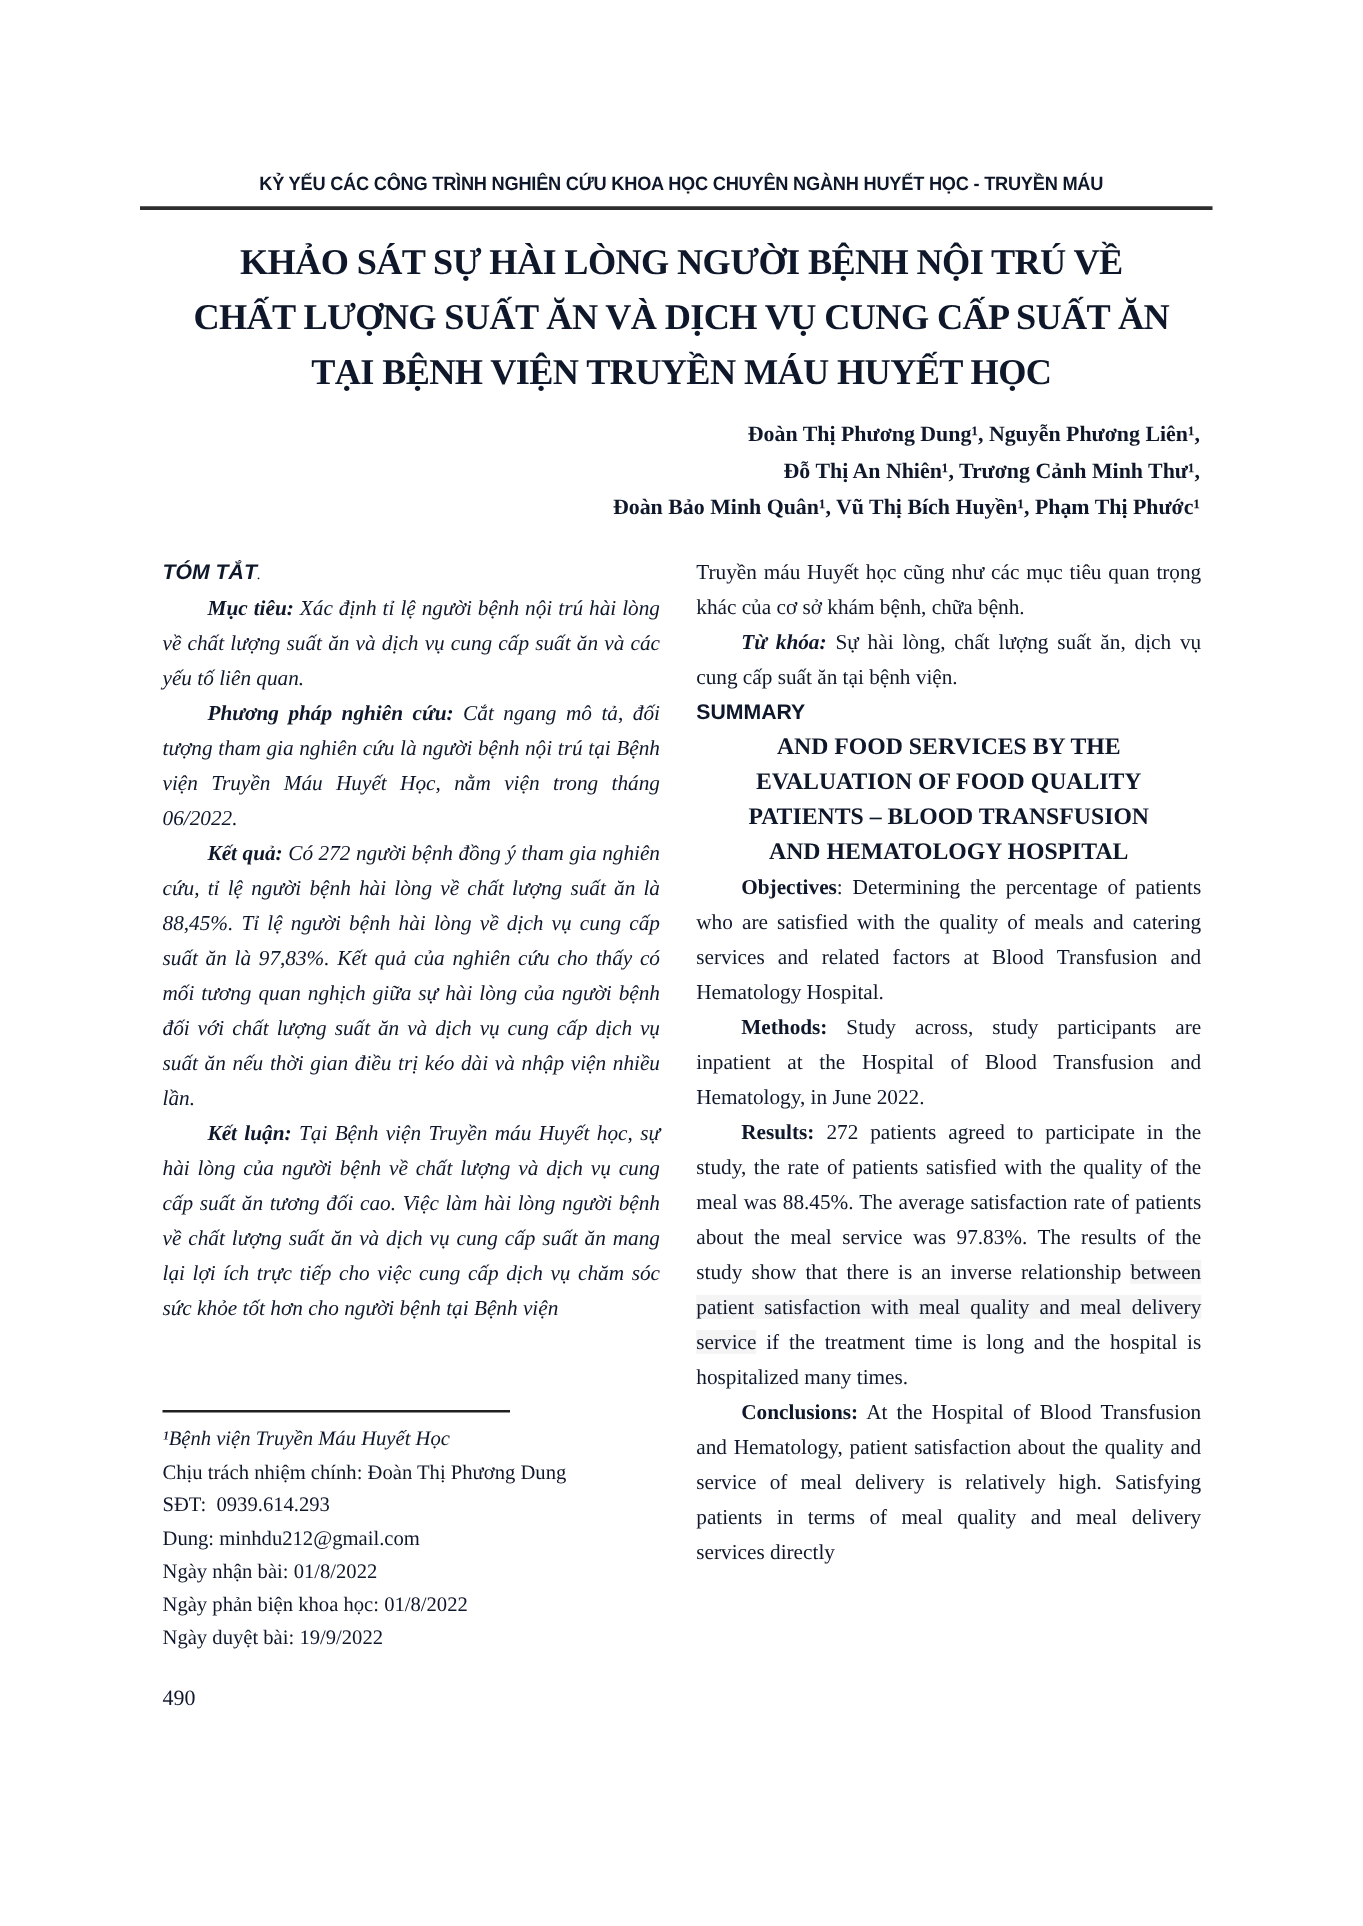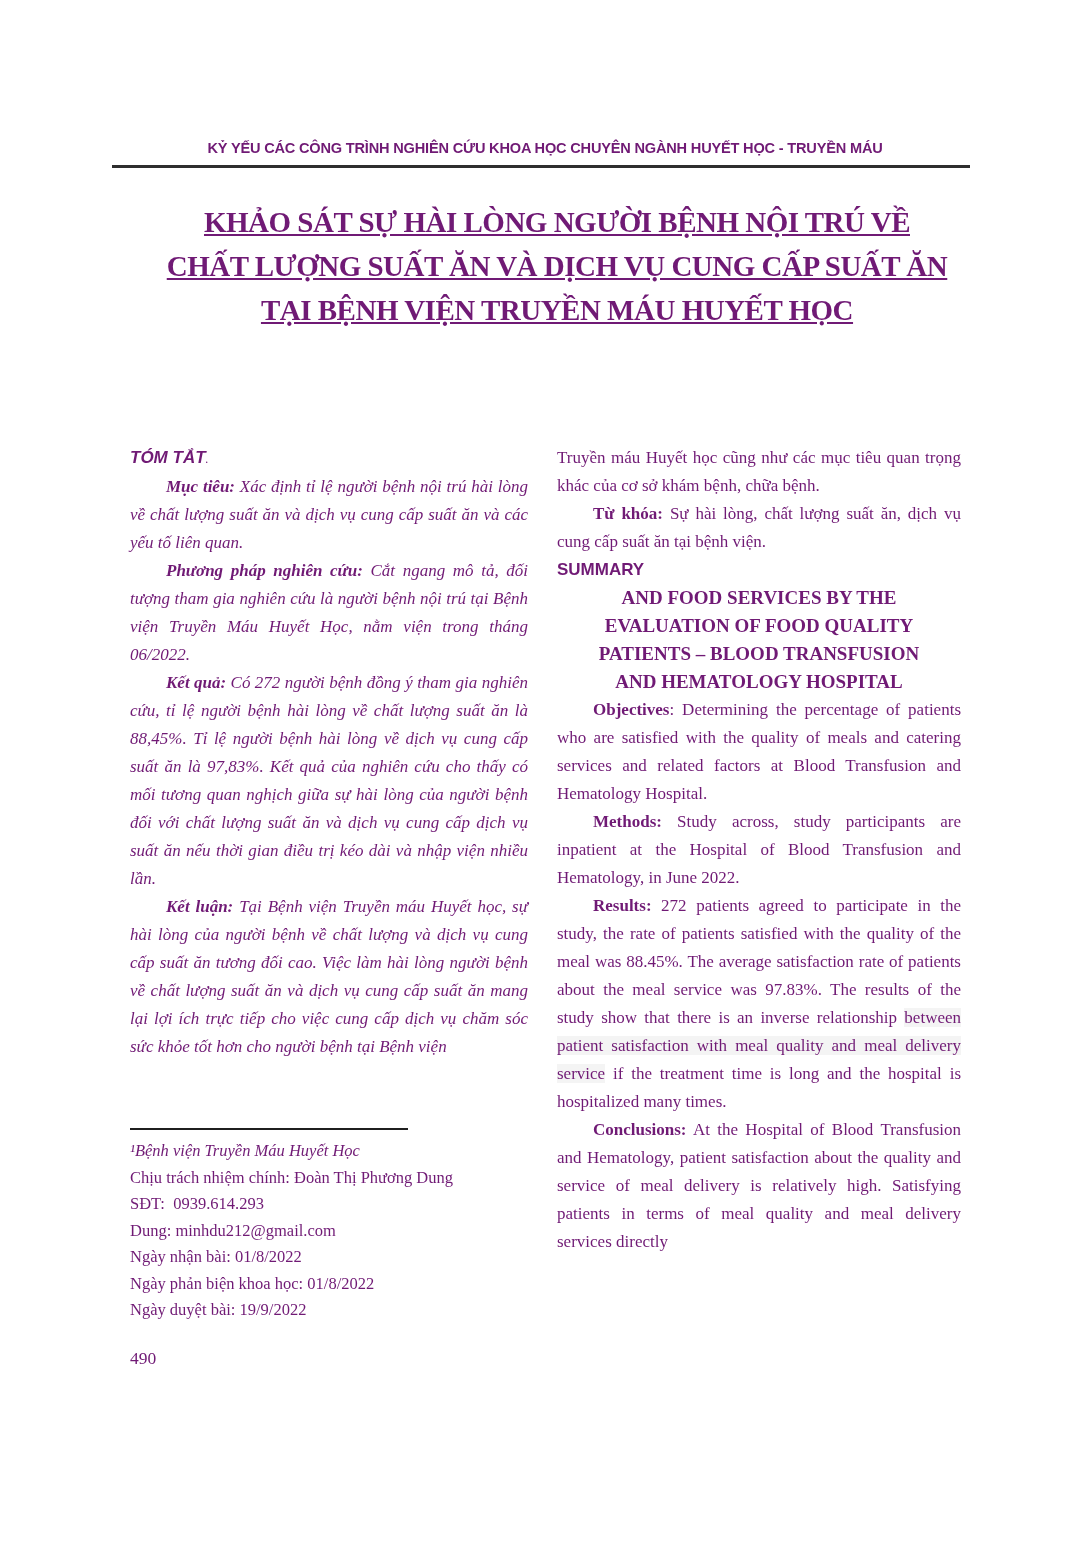--- a/index.html
+++ b/index.html
@@ -2,43 +2,42 @@
 <html><head>
 <meta charset="utf-8">
 <style>
   html,body { margin:0; padding:0; background:#e8e8e8; }
   .page {
     position:relative;
     width:1090px; height:1541px;
     margin:0 auto;
     background:#ffffff;
     font-family:"Liberation Serif", serif;
-    color:#701a75;
+    color:#0f172a;
     overflow:hidden;
   }
   
   .journal-header {
     position:absolute; top:139px; left:0; width:100%;
     text-align:center;
     font-family:"Liberation Sans", sans-serif;
     font-weight:700; font-size:15.5px; letter-spacing:-0.2px;
     transform:scaleX(0.94); transform-origin:50% 50%;
     white-space:nowrap;
   }
   .header-rule {
     position:absolute; top:165px; left:112px; width:858px; height:3px;
     background:#2e2e2e;
   }
   
   .article-title {
     position:absolute; top:188px; left:60px; width:970px;
-    margin:12px; text-align:center;
+    margin:0; text-align:center;
     font-weight:700; font-size:29px; line-height:44px;
     letter-spacing:-0.5px;
-    text-decoration:underline;
   }
   .title-line { display:block; }
   
   .authors {
     position:absolute; top:333px; left:130px; width:830px;
     text-align:right; font-weight:700; font-size:17.5px; line-height:29px;
   }
   .author-line { display:block; }
   
   .col {
@@ -55,21 +54,21 @@
     font-weight:700; font-size:17px; line-height:28px;
     text-align:left;
   }
   .heading-dot { font-family:"Liberation Serif", serif; font-weight:400; font-size:12px; }
   .summary-heading { margin-top:0; }
   .summary-title {
     margin:0; font-weight:700; font-size:19px; line-height:28px;
     text-align:center;
   }
   .summary-title-line { display:block; }
-  .kw-label { font-weight:700; }
+  .kw-label { font-weight:700; font-style:italic; }
   .b { font-weight:700; }
   .highlight { background:#f4f4f4; }
   
   .footnote {
     position:absolute; left:130px; top:1128px; width:400px;
     font-size:16.5px; line-height:26.5px; text-align:left;
   }
   .footnote-rule { width:278px; height:0; border-top:2px solid #1f1f1f; margin-bottom:8px; }
   .affiliation { font-style:italic; }
   .footnote-line { display:block; }
@@ -86,20 +85,25 @@
 
   <div class="journal-header">KỶ YẾU CÁC CÔNG TRÌNH NGHIÊN CỨU KHOA HỌC CHUYÊN NGÀNH HUYẾT HỌC - TRUYỀN MÁU</div>
   <div class="header-rule"></div>
 
   <h1 class="article-title">
     <span class="title-line">KHẢO SÁT SỰ HÀI LÒNG NGƯỜI BỆNH NỘI TRÚ VỀ</span>
     <span class="title-line">CHẤT LƯỢNG SUẤT ĂN VÀ DỊCH VỤ CUNG CẤP SUẤT ĂN</span>
     <span class="title-line">TẠI BỆNH VIỆN TRUYỀN MÁU HUYẾT HỌC</span>
   </h1>
 
+  <div class="authors">
+    <span class="author-line">Đoàn Thị Phương Dung¹, Nguyễn Phương Liên¹,</span>
+    <span class="author-line">Đỗ Thị An Nhiên¹, Trương Cảnh Minh Thư¹,</span>
+    <span class="author-line">Đoàn Bảo Minh Quân¹, Vũ Thị Bích Huyền¹, Phạm Thị Phước¹</span>
+  </div>
 
   <div class="col col-left">
     <h2 class="section-heading"><span>TÓM TẮT</span><span class="heading-dot">.</span></h2>
 
     <p class="body-par"><span class="b">Mục tiêu:</span><span> Xác định tỉ lệ người bệnh nội trú hài lòng về chất lượng suất ăn và dịch vụ cung cấp suất ăn và các yếu tố liên quan.</span></p>
 
     <p class="body-par"><span class="b">Phương pháp nghiên cứu:</span><span> Cắt ngang mô tả, đối tượng tham gia nghiên cứu là người bệnh nội trú tại Bệnh viện Truyền Máu Huyết Học, nằm viện trong tháng 06/2022.</span></p>
 
     <p class="body-par"><span class="b">Kết quả:</span><span> Có 272 người bệnh đồng ý tham gia nghiên cứu, tỉ lệ người bệnh hài lòng về chất lượng suất ăn là 88,45%. Tỉ lệ người bệnh hài lòng về dịch vụ cung cấp suất ăn là 97,83%. Kết quả của nghiên cứu cho thấy có mối tương quan nghịch giữa sự hài lòng của người bệnh đối với chất lượng suất ăn và dịch vụ cung cấp dịch vụ suất ăn nếu thời gian điều trị kéo dài và nhập viện nhiều lần.</span></p>
 

